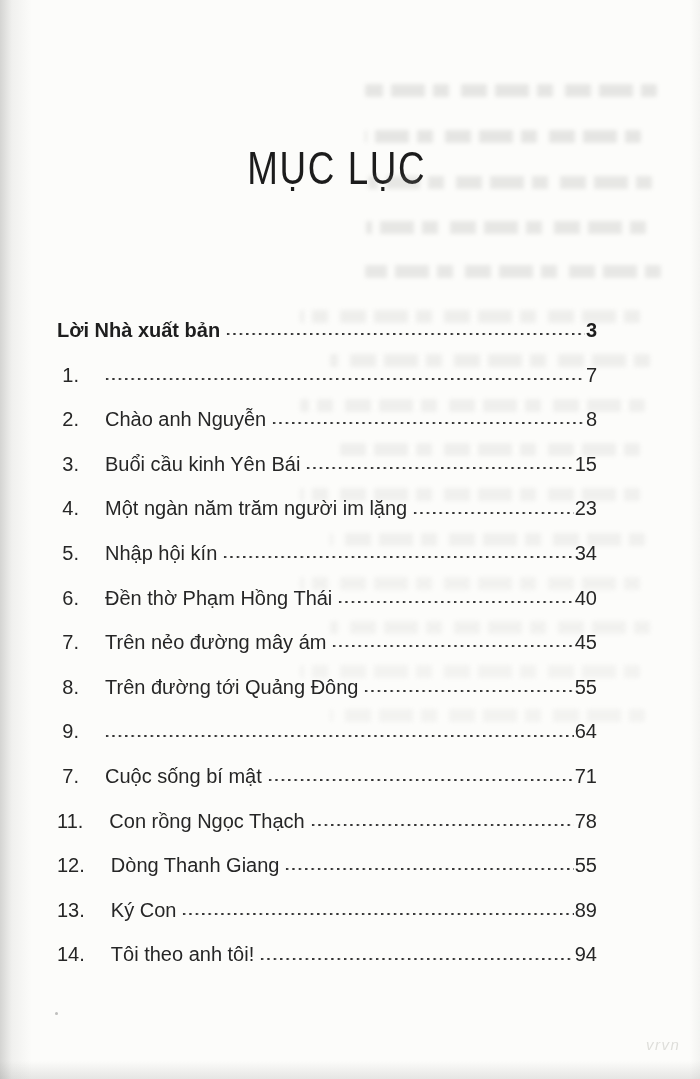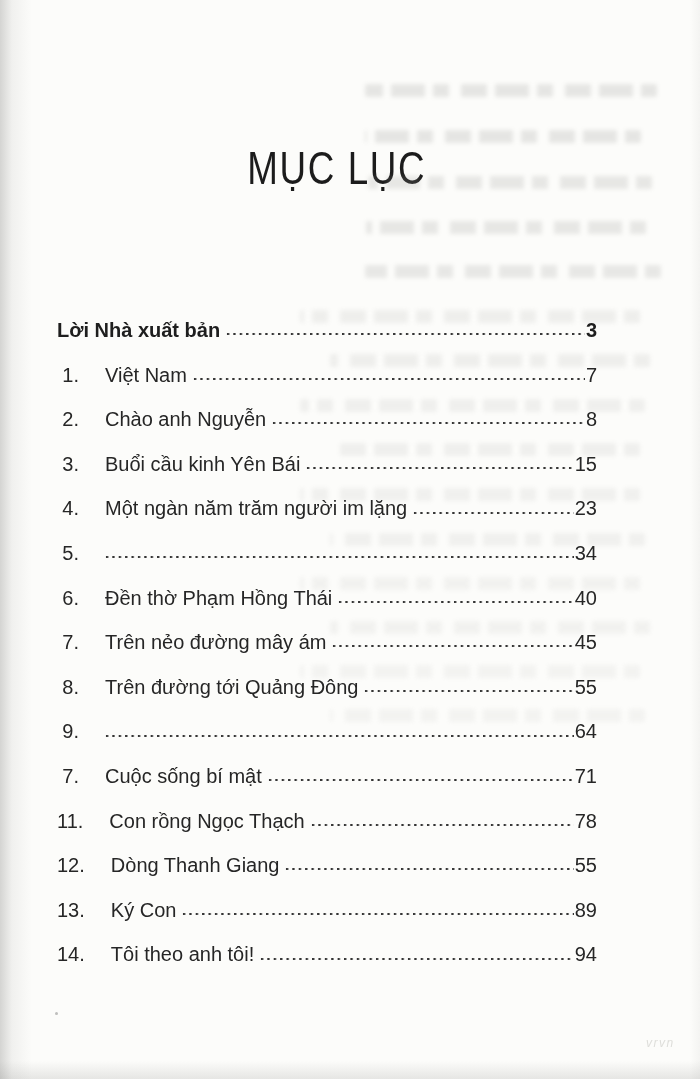--- a/index.html
+++ b/index.html
@@ -56,21 +56,21 @@
     background:repeating-linear-gradient(90deg,
       #8f8f8c 0 16px, rgba(0,0,0,0) 16px 24px,
       #8f8f8c 24px 58px, rgba(0,0,0,0) 58px 66px,
       #8f8f8c 66px 92px, rgba(0,0,0,0) 92px 104px);
     filter:blur(2.2px);
     transform:scaleX(-1);
   }
   .speck{position:absolute;width:3px;height:3px;background:#8a8a88;border-radius:50%;opacity:.55;}
   .watermark{
     position:absolute;top:1036px;left:646px;
-    font-size:12px;letter-spacing:1.5px;color:#dededa;
+    font-size:15px;letter-spacing:1.5px;color:#dededa;
     filter:blur(.4px);font-style:italic;
   }
 </style>
 </head>
 <body>
 
 <div class="page">
 
   <div class="title">
     <span>MỤC LỤC</span>
@@ -98,21 +98,20 @@
       <div class="toc-row bold">
         <span class="toc-num empty"></span>
         <span class="toc-gap empty"></span>
         <span class="toc-label">Lời Nhà xuất bản</span>
         <span class="toc-leader"></span>
         <span class="toc-page">3</span>
       </div>
       <div class="toc-row">
         <span class="toc-num">1.</span>
         <span class="toc-gap"></span>
-        <span class="toc-label">Việt Nam</span>
         <span class="toc-leader"></span>
         <span class="toc-page">7</span>
       </div>
       <div class="toc-row">
         <span class="toc-num">2.</span>
         <span class="toc-gap"></span>
         <span class="toc-label">Chào anh Nguyễn</span>
         <span class="toc-leader"></span>
         <span class="toc-page">8</span>
       </div>
@@ -126,20 +125,21 @@
       <div class="toc-row">
         <span class="toc-num">4.</span>
         <span class="toc-gap"></span>
         <span class="toc-label">Một ngàn năm trăm người im lặng</span>
         <span class="toc-leader"></span>
         <span class="toc-page">23</span>
       </div>
       <div class="toc-row">
         <span class="toc-num">5.</span>
         <span class="toc-gap"></span>
+        <span class="toc-label">Nhập hội kín</span>
         <span class="toc-leader"></span>
         <span class="toc-page">34</span>
       </div>
       <div class="toc-row">
         <span class="toc-num">6.</span>
         <span class="toc-gap"></span>
         <span class="toc-label">Đền thờ Phạm Hồng Thái</span>
         <span class="toc-leader"></span>
         <span class="toc-page">40</span>
       </div>

